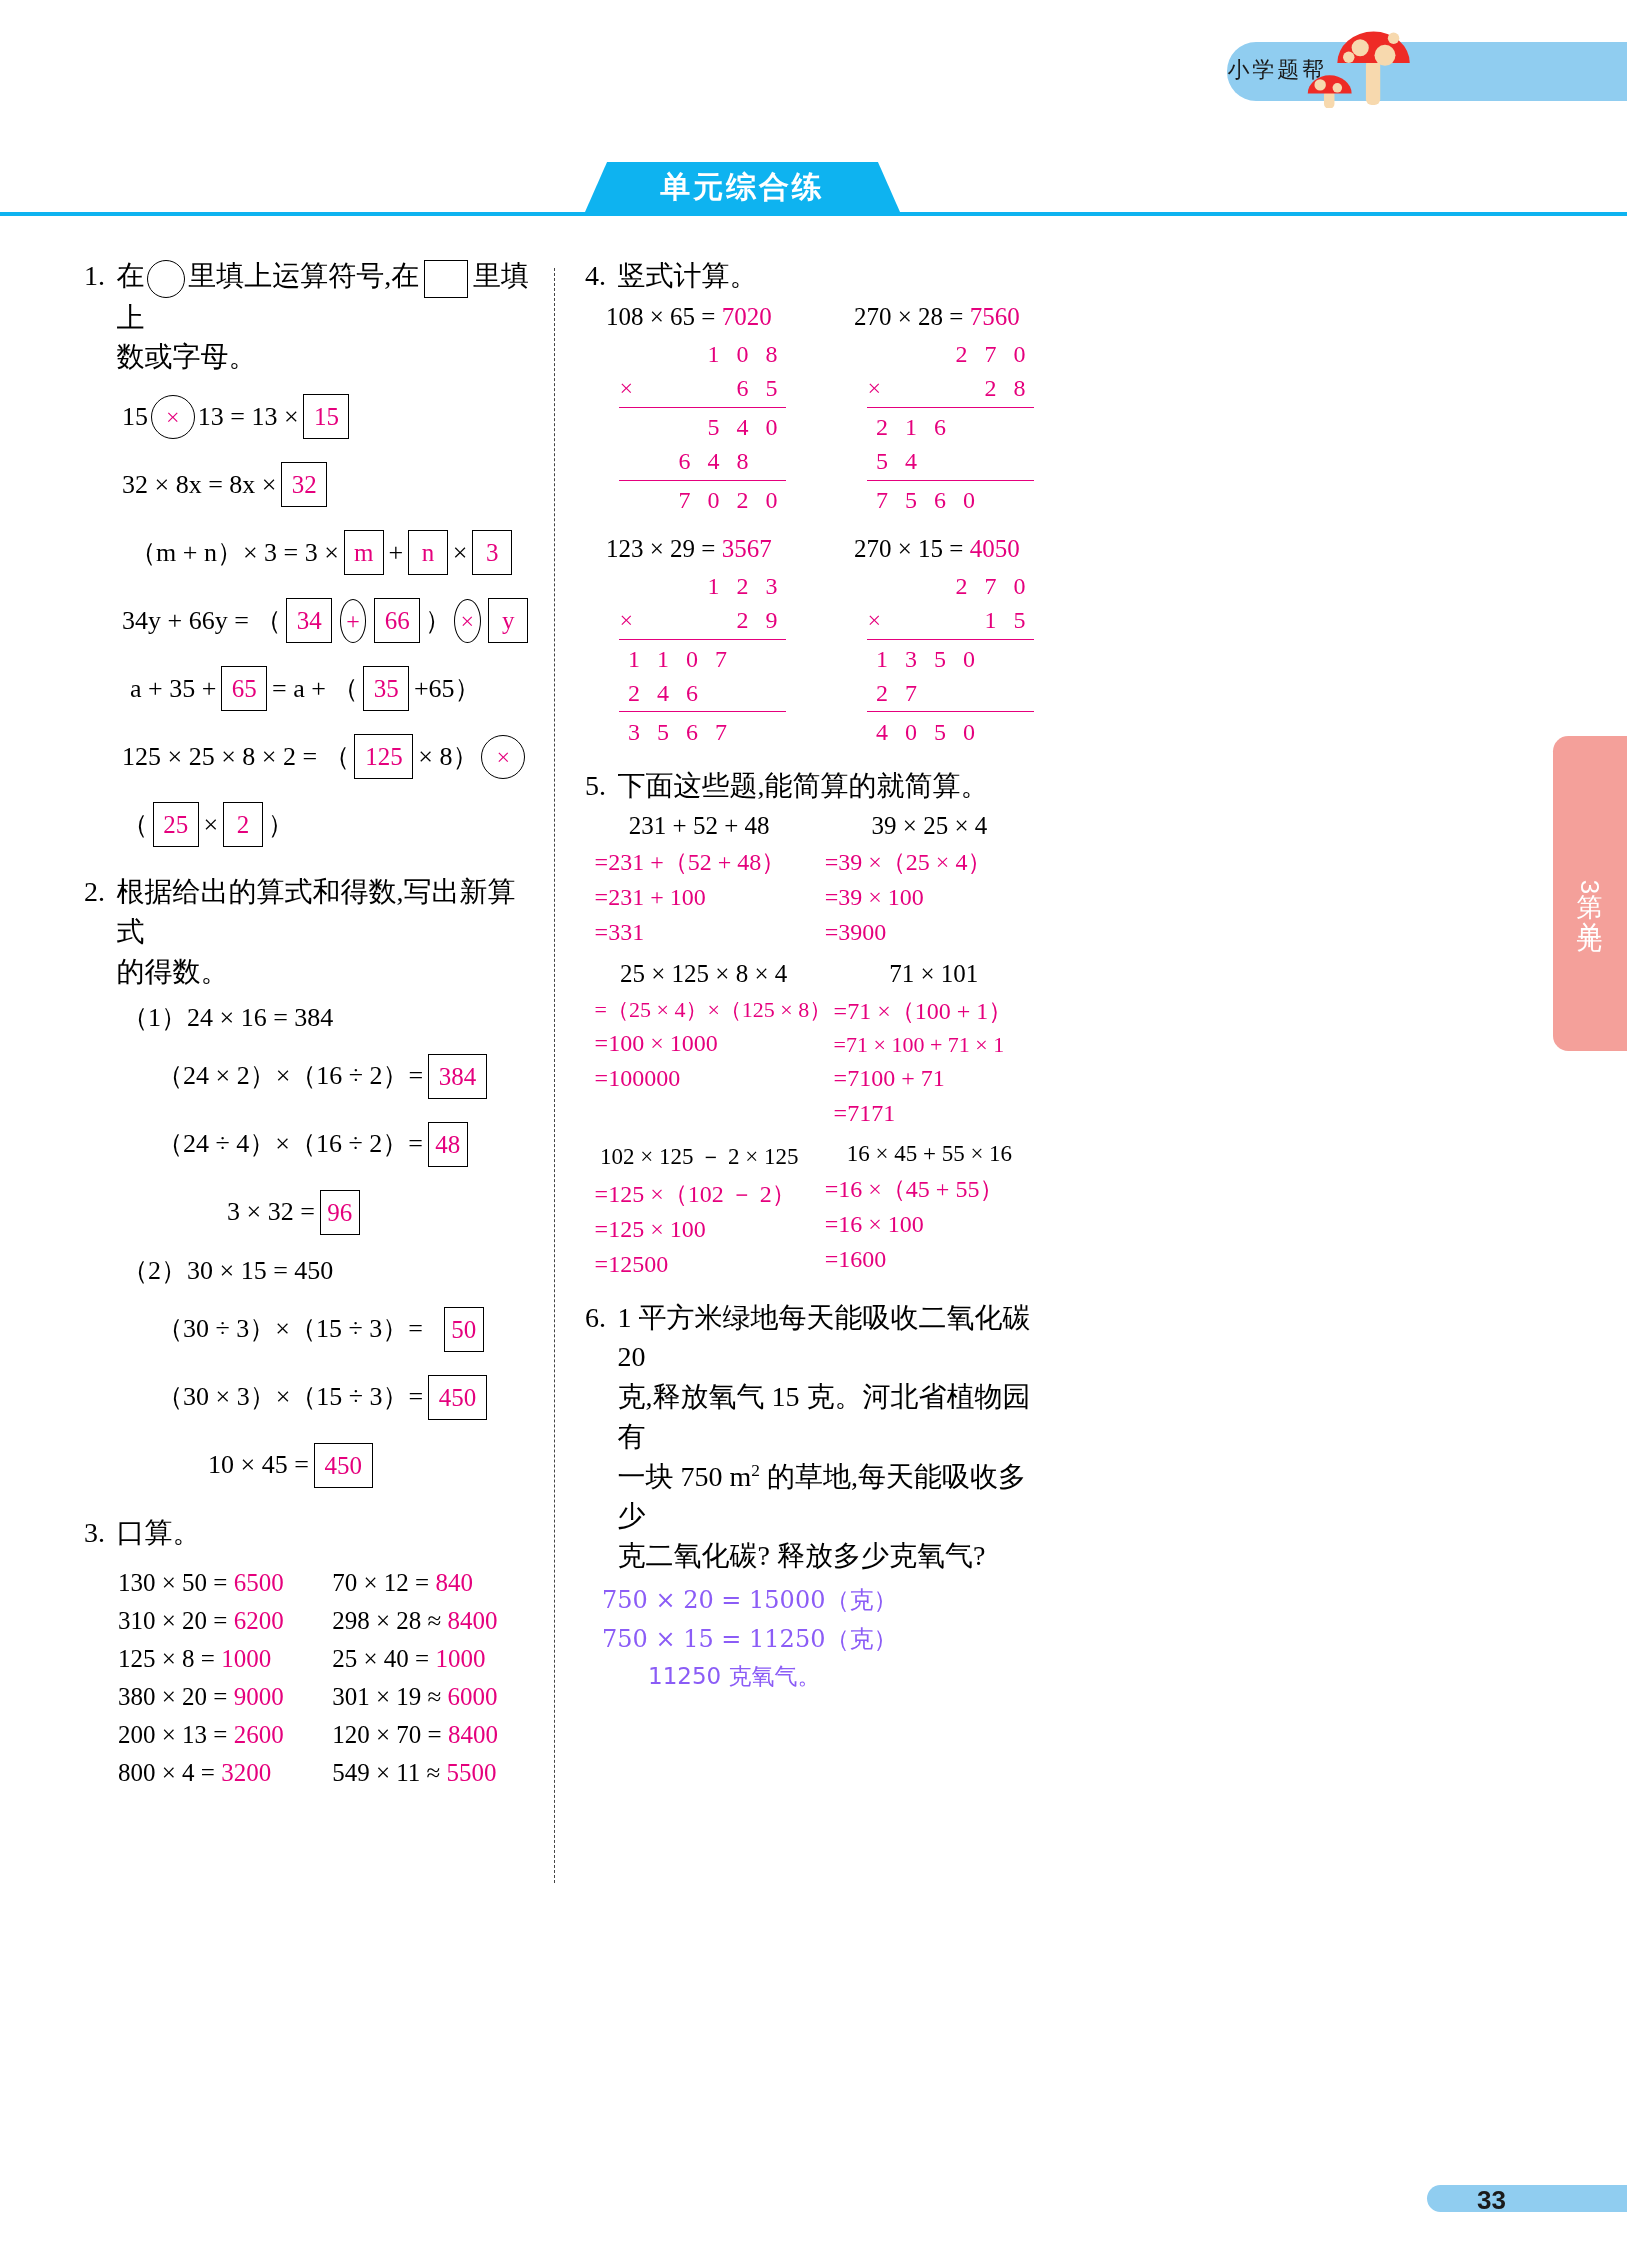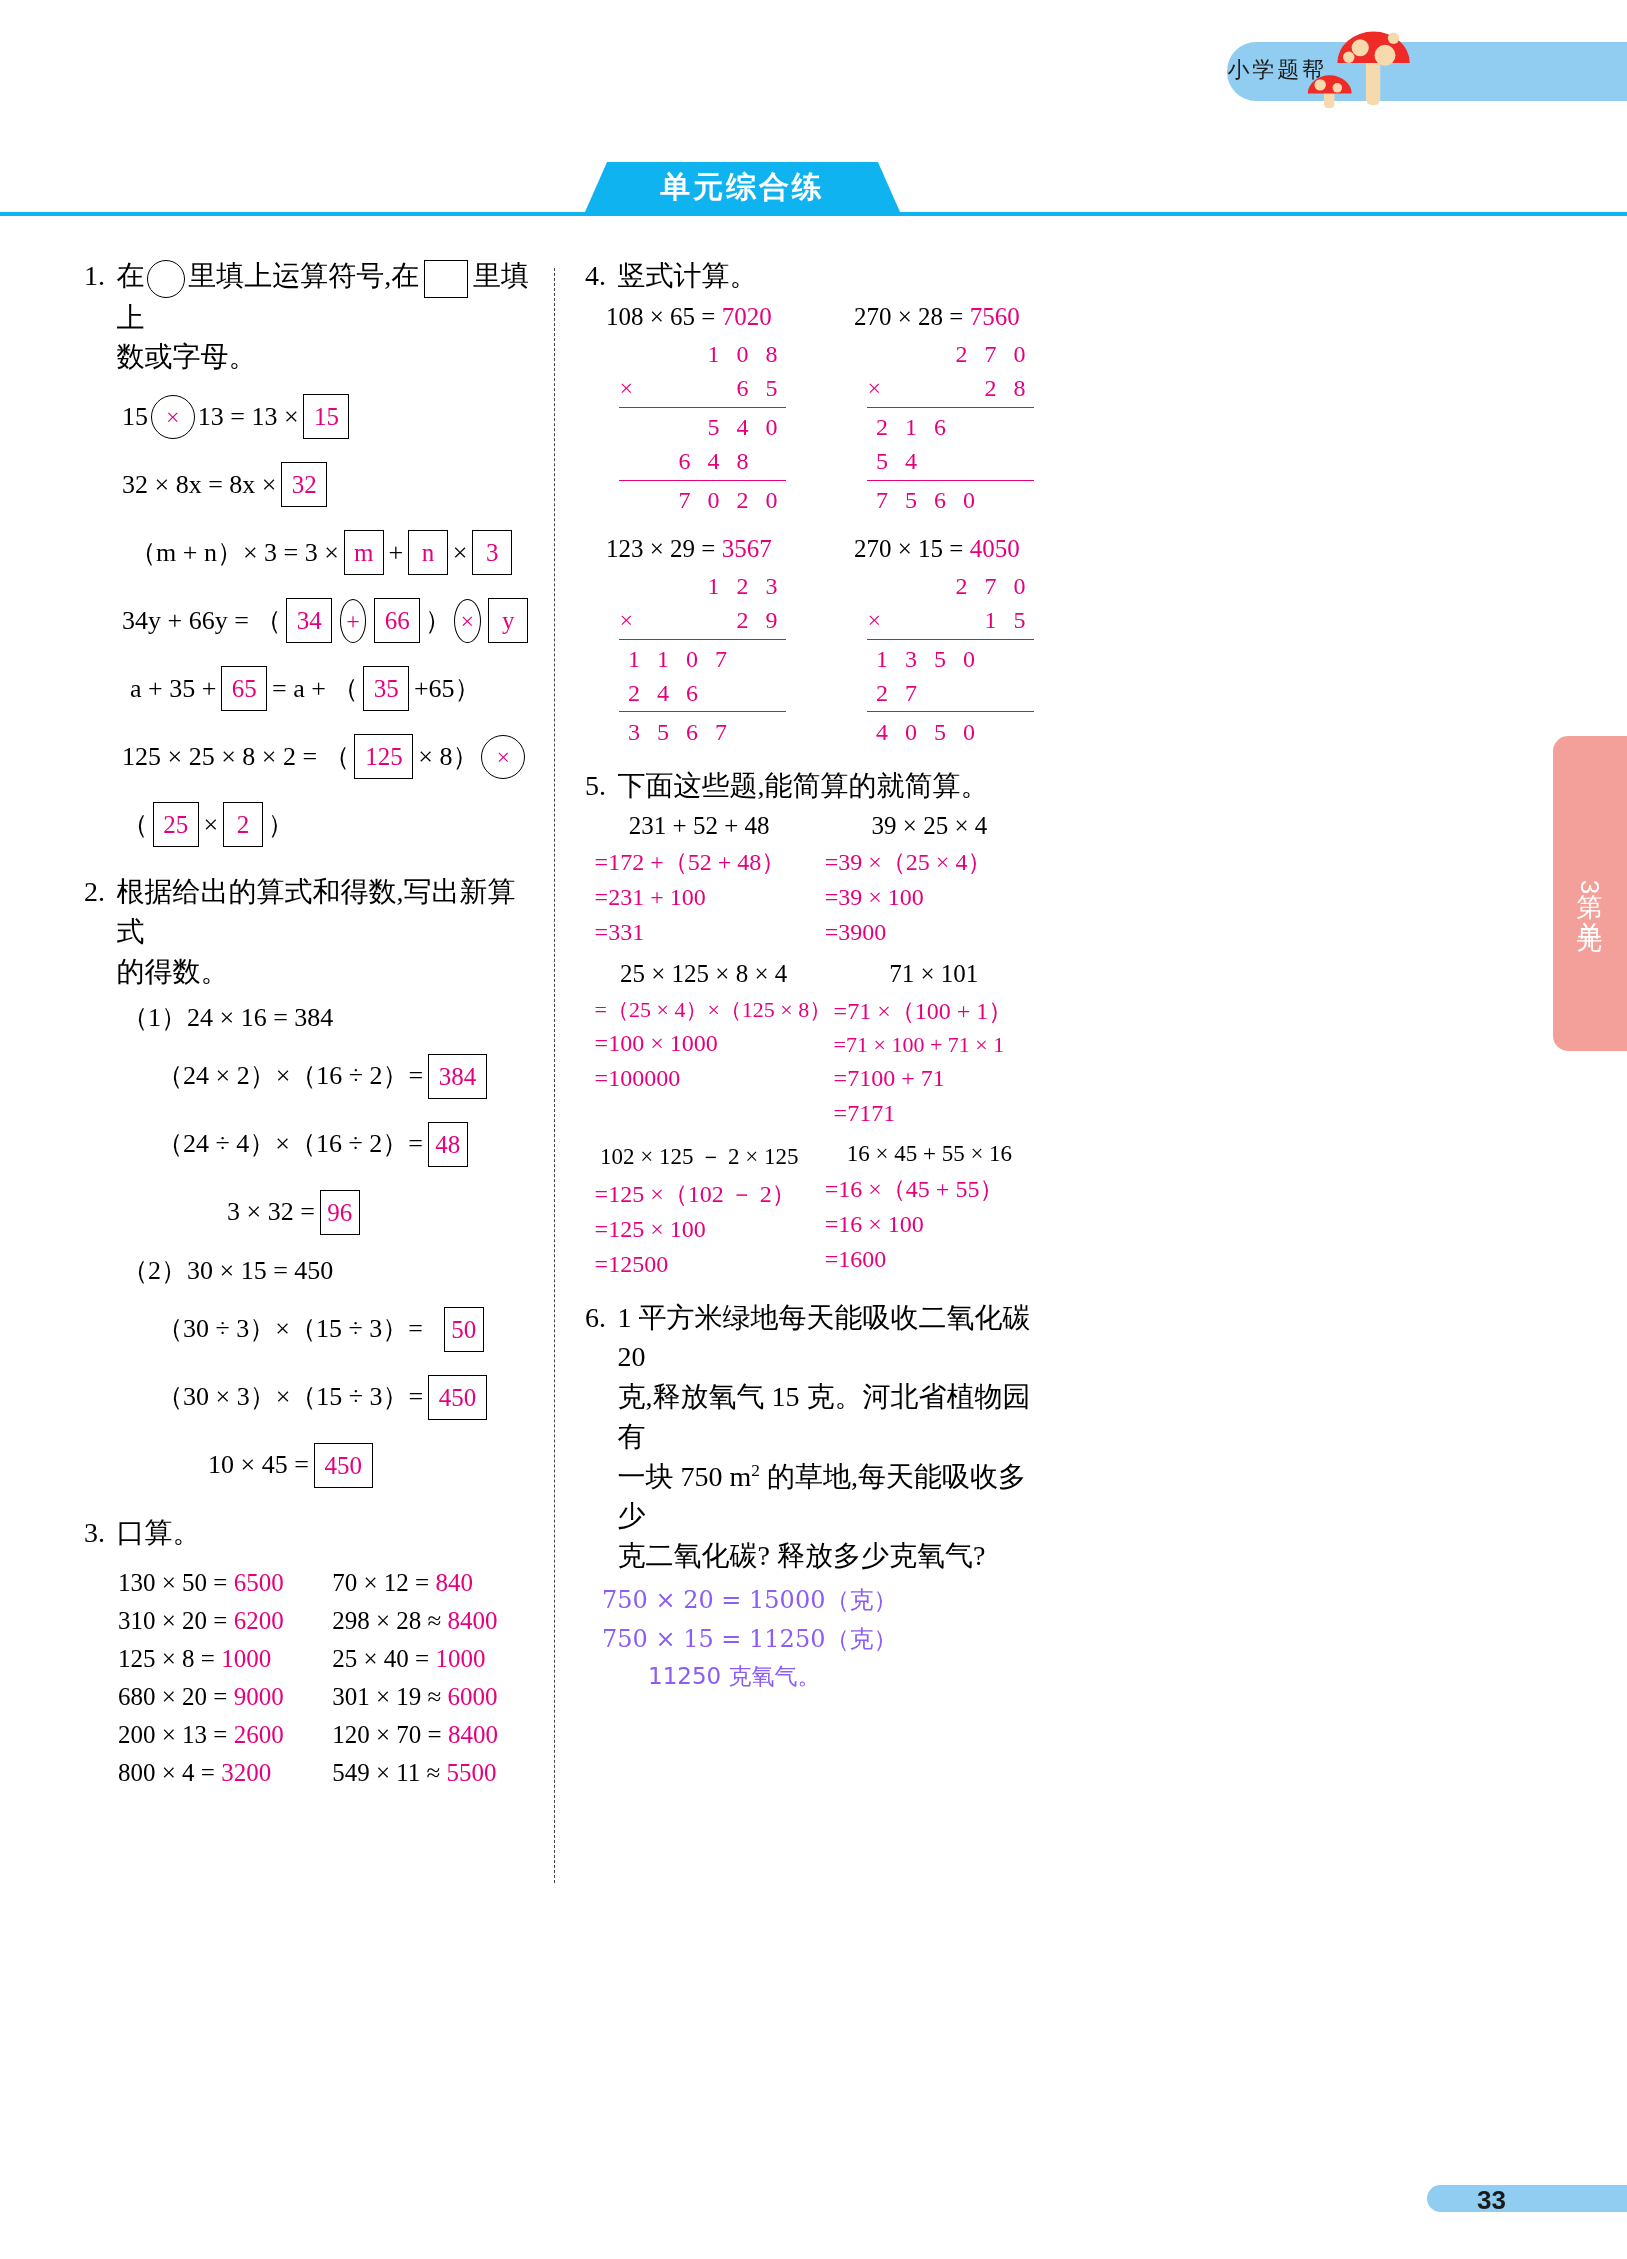--- a/index.html
+++ b/index.html
@@ -305,21 +305,21 @@
   <div class="q" style="margin-top:25px;">
     <div class="q-head">
       <span class="q-num">3.</span>
       <span class="q-text">口算。</span>
     </div>
     <div class="q3grid" style="margin:11.5px 0 0 34px;">
       <div class="q3col">
         <div class="q3row"><span>130 × 50 =</span> <span class="pink">6500</span></div>
         <div class="q3row"><span>310 × 20 =</span> <span class="pink">6200</span></div>
         <div class="q3row"><span>125 × 8 =</span> <span class="pink">1000</span></div>
-        <div class="q3row"><span>680 × 20 =</span> <span class="pink">9000</span></div>
+        <div class="q3row"><span>380 × 20 =</span> <span class="pink">9000</span></div>
         <div class="q3row"><span>200 × 13 =</span> <span class="pink">2600</span></div>
         <div class="q3row"><span>800 × 4 =</span> <span class="pink">3200</span></div>
       </div>
       <div class="q3col">
         <div class="q3row"><span>70 × 12 =</span> <span class="pink">840</span></div>
         <div class="q3row"><span>298 × 28 ≈</span> <span class="pink">8400</span></div>
         <div class="q3row"><span>25 × 40 =</span> <span class="pink">1000</span></div>
         <div class="q3row"><span>301 × 19 ≈</span> <span class="pink">6000</span></div>
         <div class="q3row"><span>120 × 70 =</span> <span class="pink">8400</span></div>
         <div class="q3row"><span>549 × 11 ≈</span> <span class="pink">5500</span></div>
@@ -493,21 +493,21 @@
 
   <div class="q" style="margin-top:17px;">
     <div class="q-head">
       <span class="q-num">5.</span>
       <span class="q-text">下面这些题,能简算的就简算。</span>
     </div>
 
     <div class="simp-grid" style="margin:5.7px 0 0 9.6px;">
       <div class="simp">
         <div class="top">231 + 52 + 48</div>
-        <div class="step">=172 +（52 + 48）</div>
+        <div class="step">=231 +（52 + 48）</div>
         <div class="step">=231 + 100</div>
         <div class="step">=331</div>
       </div>
       <div class="simp">
         <div class="top">39 × 25 × 4</div>
         <div class="step">=39 ×（25 × 4）</div>
         <div class="step">=39 × 100</div>
         <div class="step">=3900</div>
       </div>
     </div>

